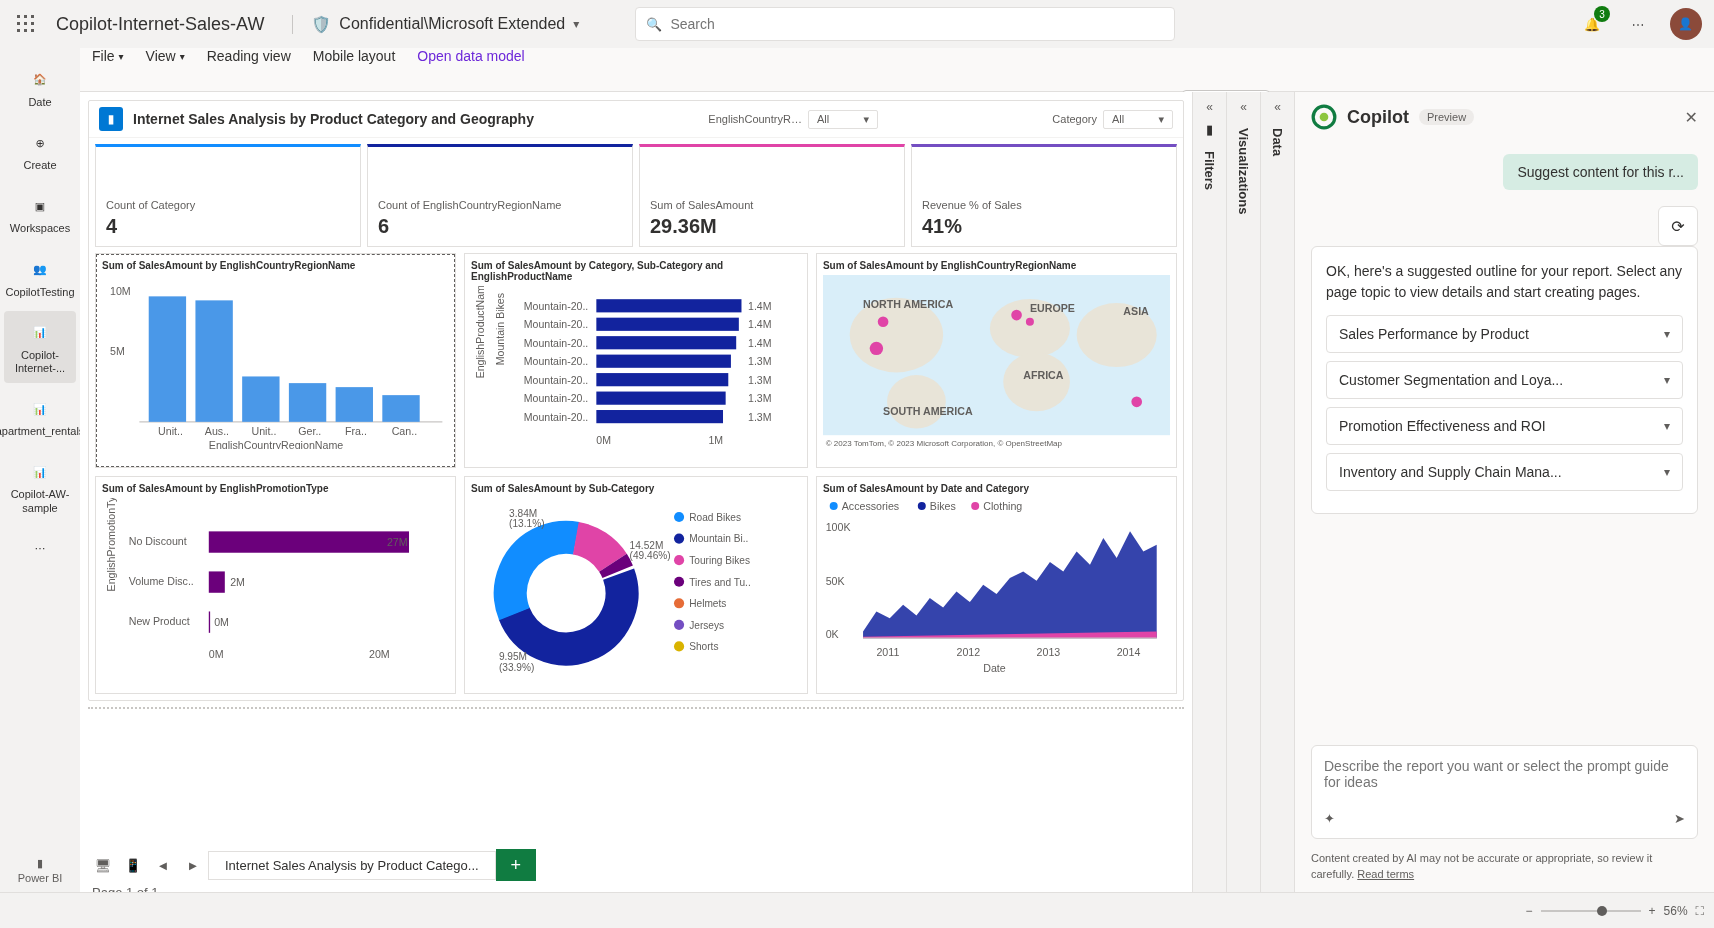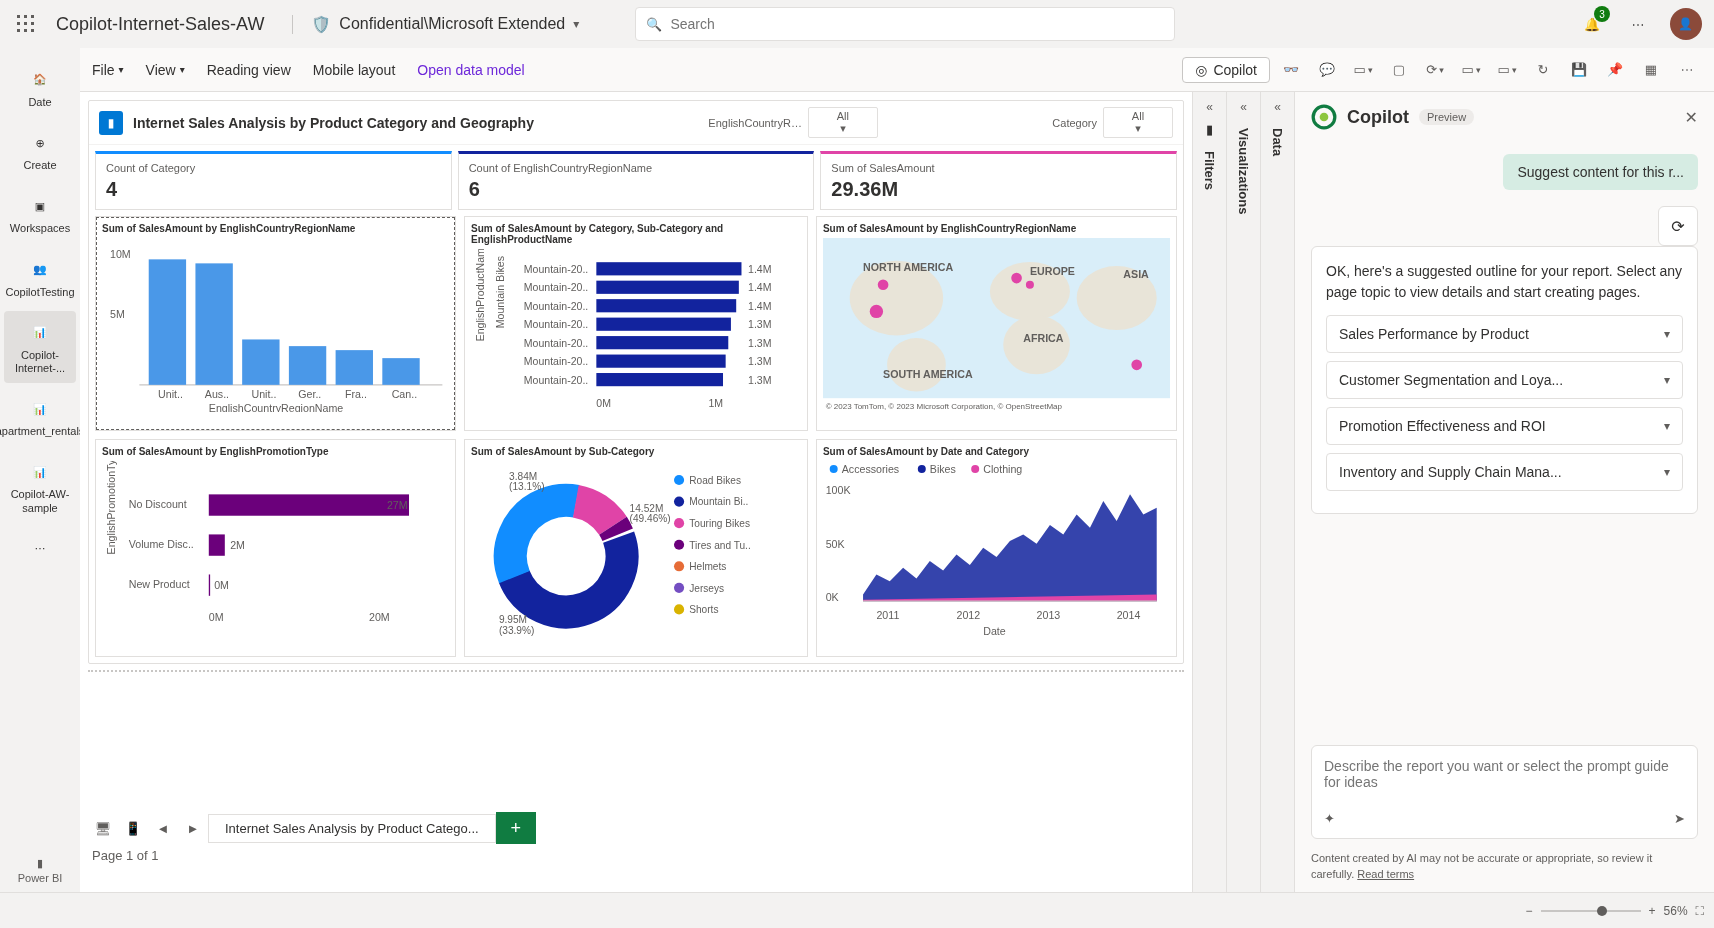--- a/index.html
+++ b/index.html
@@ -23,41 +23,41 @@
 
 .body { flex:1; display:flex; min-height:0; }
 .leftnav { width:80px; background:#f3f2f1; display:flex; flex-direction:column; align-items:center; padding-top:10px; gap:4px; }
 .nav-item { width:72px; display:flex; flex-direction:column; align-items:center; gap:2px; padding:8px 0; cursor:pointer; border-radius:4px; font-size:11px; color:#323130; text-align:center; line-height:1.2; }
 .nav-item.active { background:#e1dfdd; }
 .nav-item .nicon { width:28px; height:28px; display:flex; align-items:center; justify-content:center; }
 .leftnav .spacer { flex:1; }
 .leftnav .footer-item { width:72px; display:flex; flex-direction:column; align-items:center; gap:2px; padding:8px 0; font-size:11px; color:#605e5c; }
 
 .main { flex:1; display:flex; flex-direction:column; min-width:0; background:#fff; }
-.ribbon { height:44px; border-bottom:1px solid #e1dfdd; display:flex; align-items:center; padding:0 12px; gap:24px; background:#faf9f8; }
+.ribbon { height:44px; border-bottom:1px solid #e1dfdd; display:flex; padding:0 12px; gap:24px; background:#faf9f8;flex-direction:column; }
 .ribbon .menu { display:flex; gap:22px; align-items:center; }
 .ribbon .menu span { font-size:14px; color:#323130; cursor:pointer; display:flex; align-items:center; gap:4px; }
 .ribbon .menu span.disabled { color:#6d28d9; }
 .ribbon .tools { margin-left:auto; display:flex; align-items:center; gap:6px; }
 .copilot-btn { display:flex; align-items:center; gap:6px; background:#fff; border:1px solid #c8c6c4; border-radius:4px; padding:4px 12px; font-size:14px; cursor:pointer; }
 .tbtn { width:30px; height:30px; display:flex; align-items:center; justify-content:center; cursor:pointer; color:#605e5c; border-radius:4px; }
 .tbtn .chev { font-size:9px; margin-left:2px; }
 
 .canvas-row { flex:1; display:flex; min-height:0; }
 .canvas { flex:1; padding:8px; overflow:auto; background:#fff; min-width:0; }
 .report-card { border:1px solid #e1dfdd; border-radius:2px; background:#fff; }
 .report-header { display:flex; align-items:center; padding:6px 10px; gap:10px; border-bottom:1px solid #f3f2f1; }
 .report-header .ricon { width:24px; height:24px; background:#0078d4; border-radius:3px; display:flex; align-items:center; justify-content:center; color:#fff; font-size:12px; }
 .report-title { font-size:14px; font-weight:600; }
 .slicer { display:flex; align-items:center; gap:6px; margin-left:auto; font-size:11px; color:#605e5c; }
-.slicer .sbox { border:1px solid #e1dfdd; border-radius:2px; padding:2px 8px; min-width:70px; display:flex; align-items:center; justify-content:flex-start; background:#fff;flex-direction:column; }
+.slicer .sbox { border:1px solid #e1dfdd; border-radius:2px; padding:2px 8px; min-width:70px; display:flex; align-items:center; justify-content:space-between; background:#fff; }
 
 .kpi-row { display:flex; gap:6px; padding:6px; }
 .kpi { flex:1; border:1px solid #e1dfdd; border-top:3px solid; padding:8px 10px; background:#fff; }
-.kpi .lbl { font-size:11px; color:#605e5c; }
+.kpi .lbl { font-size:11px; color:#605e5c;margin-top:44px; }
 .kpi .val { font-size:20px; font-weight:600; margin-top:4px; }
 
 .viz-grid { display:grid; grid-template-columns: 1.05fr 1fr 1.05fr; gap:8px; padding:0 6px 6px; }
 .viz { border:1px solid #e1dfdd; background:#fff; padding:6px; position:relative; min-height:160px; }
 .viz.selected { outline:1px dashed #605e5c; outline-offset:-2px; }
 .viz .vtitle { font-size:10px; font-weight:600; color:#323130; margin-bottom:4px; }
 .viz svg { width:100%; }
 
 .collapse-pane { width:34px; background:#f3f2f1; border-left:1px solid #e1dfdd; display:flex; flex-direction:column; align-items:center; padding-top:8px; gap:8px; }
 .collapse-pane .chev { font-size:12px; color:#605e5c; cursor:pointer; }
@@ -243,20 +243,24 @@
                   <div class="lbl">Count of Category</div>
                   <div class="val">4</div>
                 </div>
               <div class="kpi" style="border-top-color:#12239e">
                   <div class="lbl">Count of EnglishCountryRegionName</div>
                   <div class="val">6</div>
                 </div>
               <div class="kpi" style="border-top-color:#e044a7">
                   <div class="lbl">Sum of SalesAmount</div>
                   <div class="val">29.36M</div>
+                </div>
+              <div class="kpi" style="border-top-color:#744ec2">
+                  <div class="lbl">Revenue % of Sales</div>
+                  <div class="val">41%</div>
                 </div>
             </div>
 
             <div class="viz-grid">
 
               <div class="viz selected">
                 <div class="vtitle">Sum of SalesAmount by EnglishCountryRegionName</div>
                 <svg viewBox="0 0 260 130">
                   <text x="6" y="15" class="axis-text">10M</text>
                   <text x="6" y="60" class="axis-text">5M</text>

